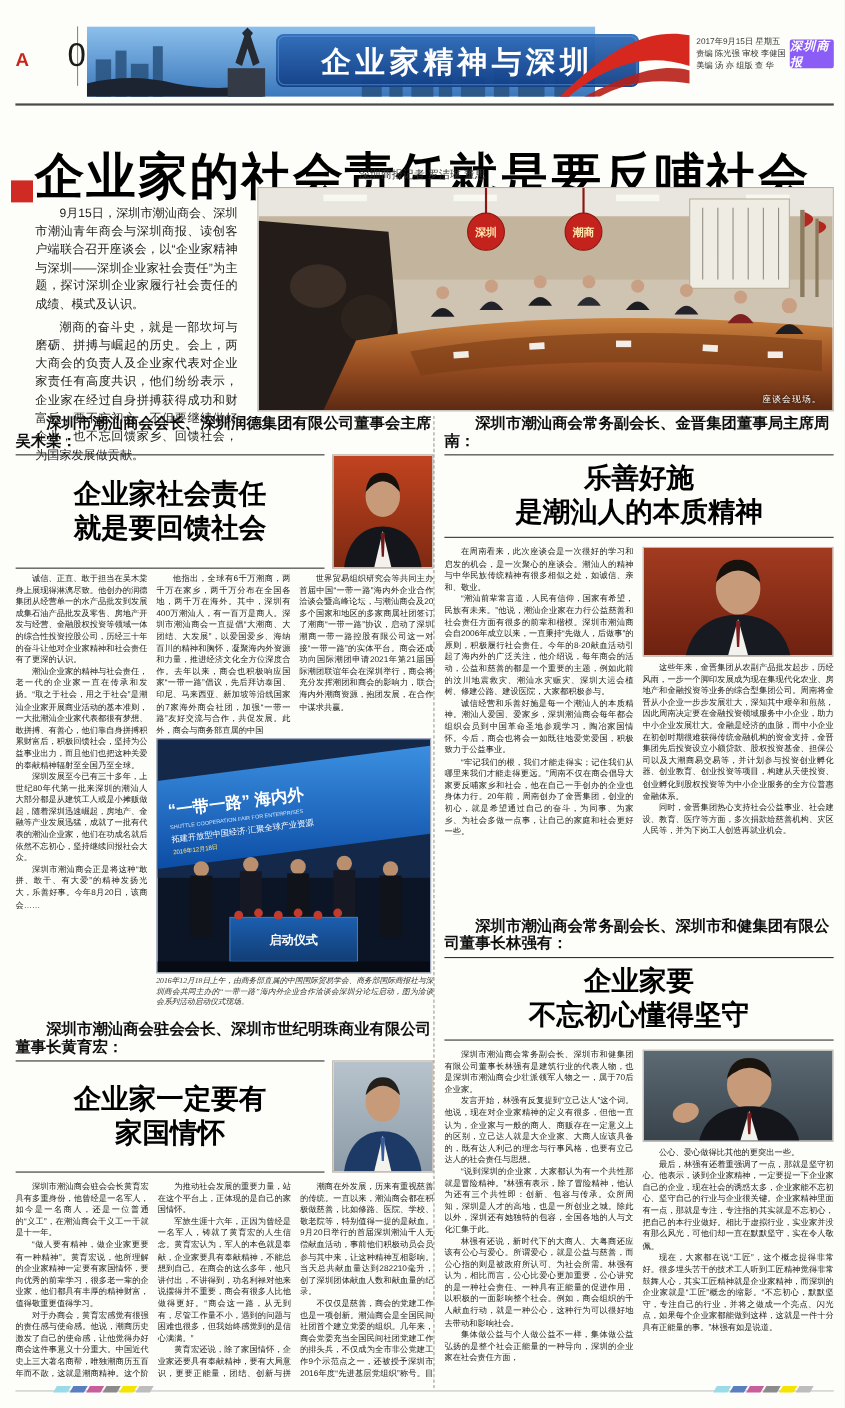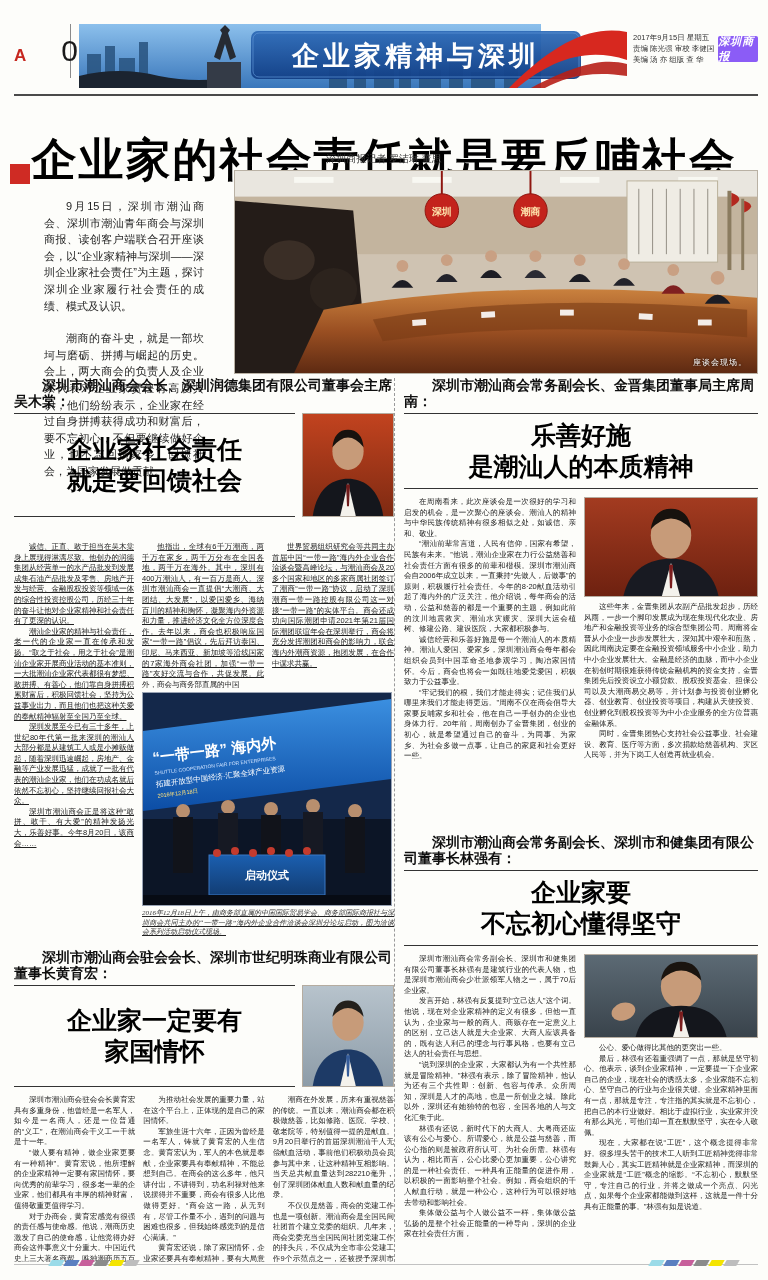--- a/index.html
+++ b/index.html
@@ -18,38 +18,38 @@
             font-family:"Liberation Serif",serif;font-style:italic;border-radius:2px;letter-spacing:1px;}
   .toprule{position:absolute;top:94px;left:14px;right:10px;border-top:2px solid #4a4a4a;}
   
   .mainhead{position:absolute;top:100px;left:0;width:768px;text-align:center;font-size:45px;
             font-weight:900;letter-spacing:2px;color:#000;font-family:"Liberation Sans",sans-serif;}
   .byline{position:absolute;top:152px;left:0;width:768px;text-align:center;font-size:10px;color:#333;}
   
   .topstory{position:absolute;top:170px;left:14px;right:10px;height:204px;display:flex;gap:8px;}
   .introwrap{width:212px;position:relative;padding:12px 6px 0 14px;box-sizing:border-box;}
   .redmark{position:absolute;left:-4px;top:-6px;width:20px;height:20px;background:#cf2b24;}
-  .intro p{margin:16px;text-indent:2em;font-size:11px;line-height:16.6px;text-align:justify;color:#222;}
+  .intro p{margin:4px;text-indent:2em;font-size:11px;line-height:16.6px;text-align:justify;color:#222;}
   .mainphoto{flex:1;position:relative;overflow:hidden;border:1px solid #b9b1a4;}
   .photocap{position:absolute;right:10px;bottom:5px;color:#fff;font-size:8px;letter-spacing:1px;
             text-shadow:0 0 3px #000;}
   
   .lower{position:absolute;top:378px;left:14px;right:10px;height:884px;display:flex;overflow:hidden;}
   .halfL{width:380px;flex:none;}
   .halfR{flex:1;border-left:1px dashed #9a9a9a;padding-left:9px;box-sizing:border-box;}
   .kicker{font-size:14px;font-weight:700;line-height:16px;text-indent:2em;color:#0f0f0f;
           font-family:"Liberation Serif",serif;}
   .headbox{display:flex;gap:7px;margin-top:3px;}
   .htitle{flex:1;border-top:1px solid #333;border-bottom:1px solid #333;display:flex;flex-direction:column;
           justify-content:center;text-align:center;font-size:25px;font-weight:900;line-height:31px;
           color:#000;padding:6px 0;}
   .portrait{flex:none;overflow:hidden;border:1px solid #b5aca0;}
   .bodytxt{font-size:7.5px;line-height:10.6px;text-align:justify;color:#222;}
   .bodytxt p{margin:0;text-indent:2em;}
-  .sec1body{display:flex;gap:8px;margin-top:25px;height:400px;text-decoration:underline;}
+  .sec1body{display:flex;gap:8px;margin-top:4px;height:400px;}
   .s1c1{width:120px;flex:none;overflow:hidden;}
   .s1right{flex:1;display:flex;flex-direction:column;}
   .s1cols{display:flex;gap:8px;height:146px;overflow:hidden;}
   .s1cols>div{flex:1;overflow:hidden;}
   .midphoto{margin-top:4px;width:248px;height:212px;position:relative;overflow:hidden;border:1px solid #9aa4b5;}
   .midcap{margin-top:3px;font-size:7px;line-height:9.5px;color:#333;font-family:"Liberation Serif",serif;
           font-style:italic;text-align:justify;}
   .sec3{margin-top:8px;}
   .sec3body{display:flex;gap:8px;margin-top:8px;height:178px;justify-content:space-between;}
   .sec3body>div{flex:1;overflow:hidden;}

